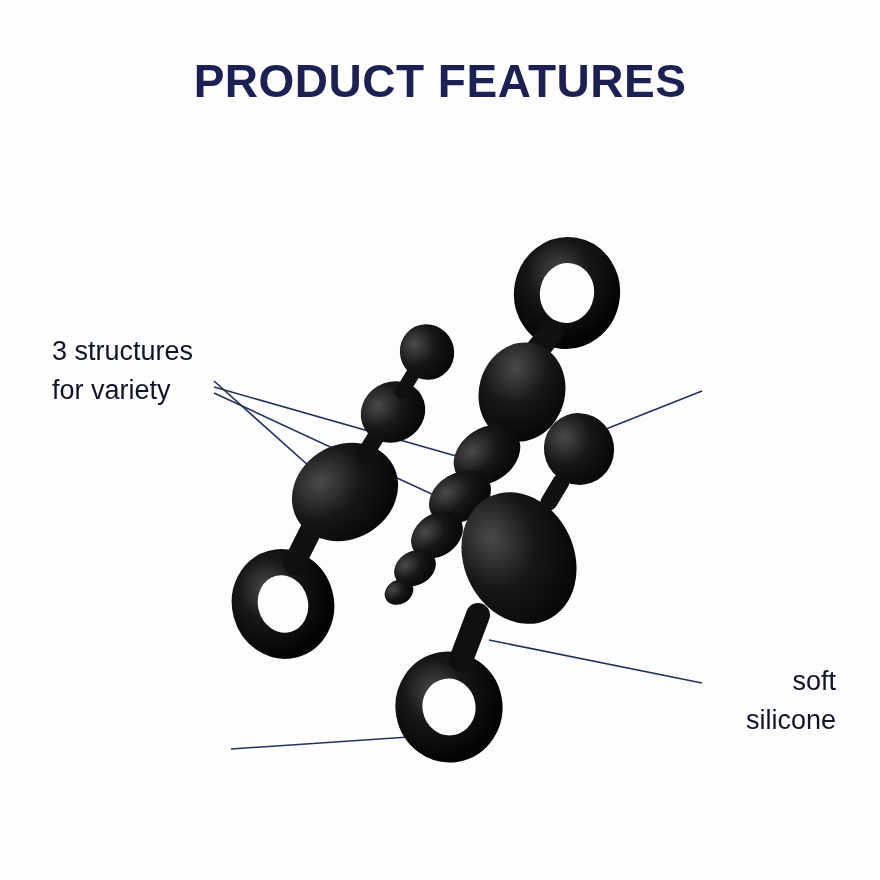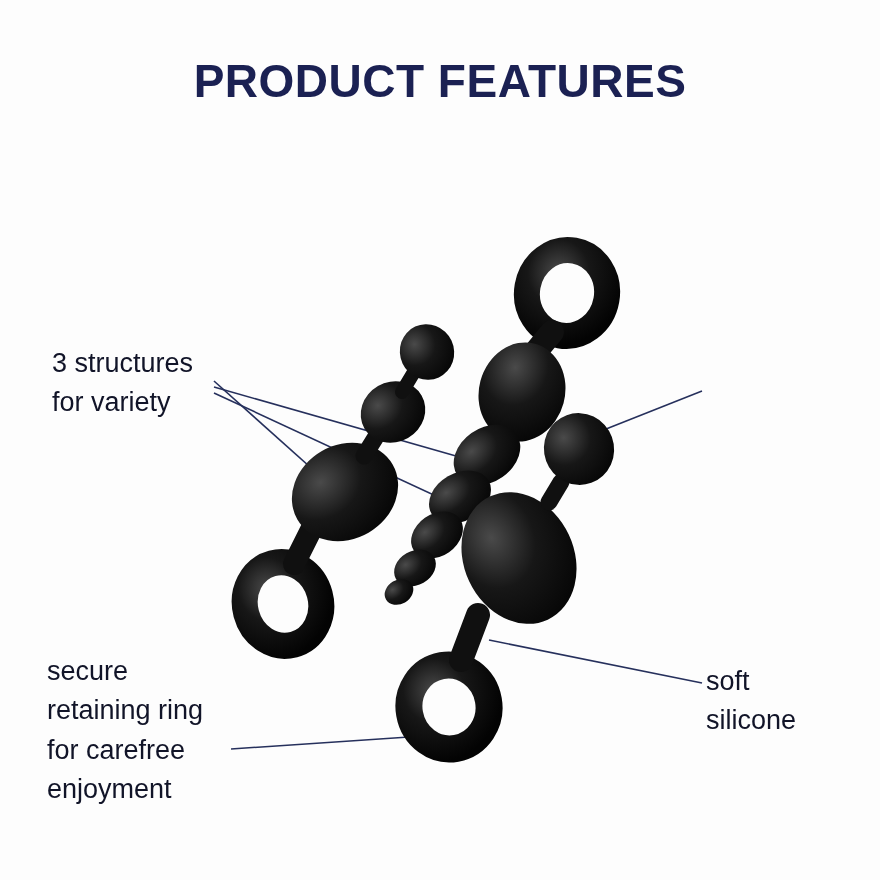--- a/index.html
+++ b/index.html
@@ -37,24 +37,24 @@
     width: 880px;
     height: 880px;
   }
   .note {
     position: absolute;
     font-size: 27px;
     line-height: 1.46;
     font-weight: 500;
     color: var(--annotation-text, #111428);
   }
-  .note-structures { left: 52px;  top: 344px; width: 180px; }
+  .note-structures { left: 52px;  top: 332px; width: 180px; }
   .note-retaining  { left: 47px;  top: 652px; width: 185px; }
   .note-ascending  { left: 706px; top: 306px; width: 150px; }
-  .note-silicone   { left: 706px; top: 662px; width: 130px; }
+  .note-silicone   { left: 706px; top: 662px; width: 130px; text-align: right; }
   .connector {
     stroke: var(--connector-line, #26305c);
     stroke-width: 1.6;
   }
 </style>
 </head>
 <body>
 
 <div class="canvas">
 
@@ -102,16 +102,15 @@
     <g>
       <ellipse cx="449" cy="707" rx="40" ry="42" fill="none" stroke="url(#sheen)" stroke-width="27" transform="rotate(-10 449 707)"></ellipse>
       <line x1="478" y1="615" x2="461" y2="660" stroke="#101010" stroke-width="24" stroke-linecap="round"></line>
       <ellipse cx="519" cy="558" rx="55" ry="68" fill="url(#sheen)" transform="rotate(-25 519 558)"></ellipse>
       <line x1="561" y1="482" x2="549" y2="502" stroke="#101010" stroke-width="17" stroke-linecap="round"></line>
       <ellipse cx="579" cy="449" rx="35" ry="36" fill="url(#sheen)" transform="rotate(-20 579 449)"></ellipse>
     </g>
   </svg>
 
   <div class="note note-structures">3 structures for variety</div>
-  <div class="note note-retaining">secure retaining ring for carefree enjoyment</div>
   <div class="note note-silicone">soft silicone</div>
 
 </div>
 
 </body></html>

